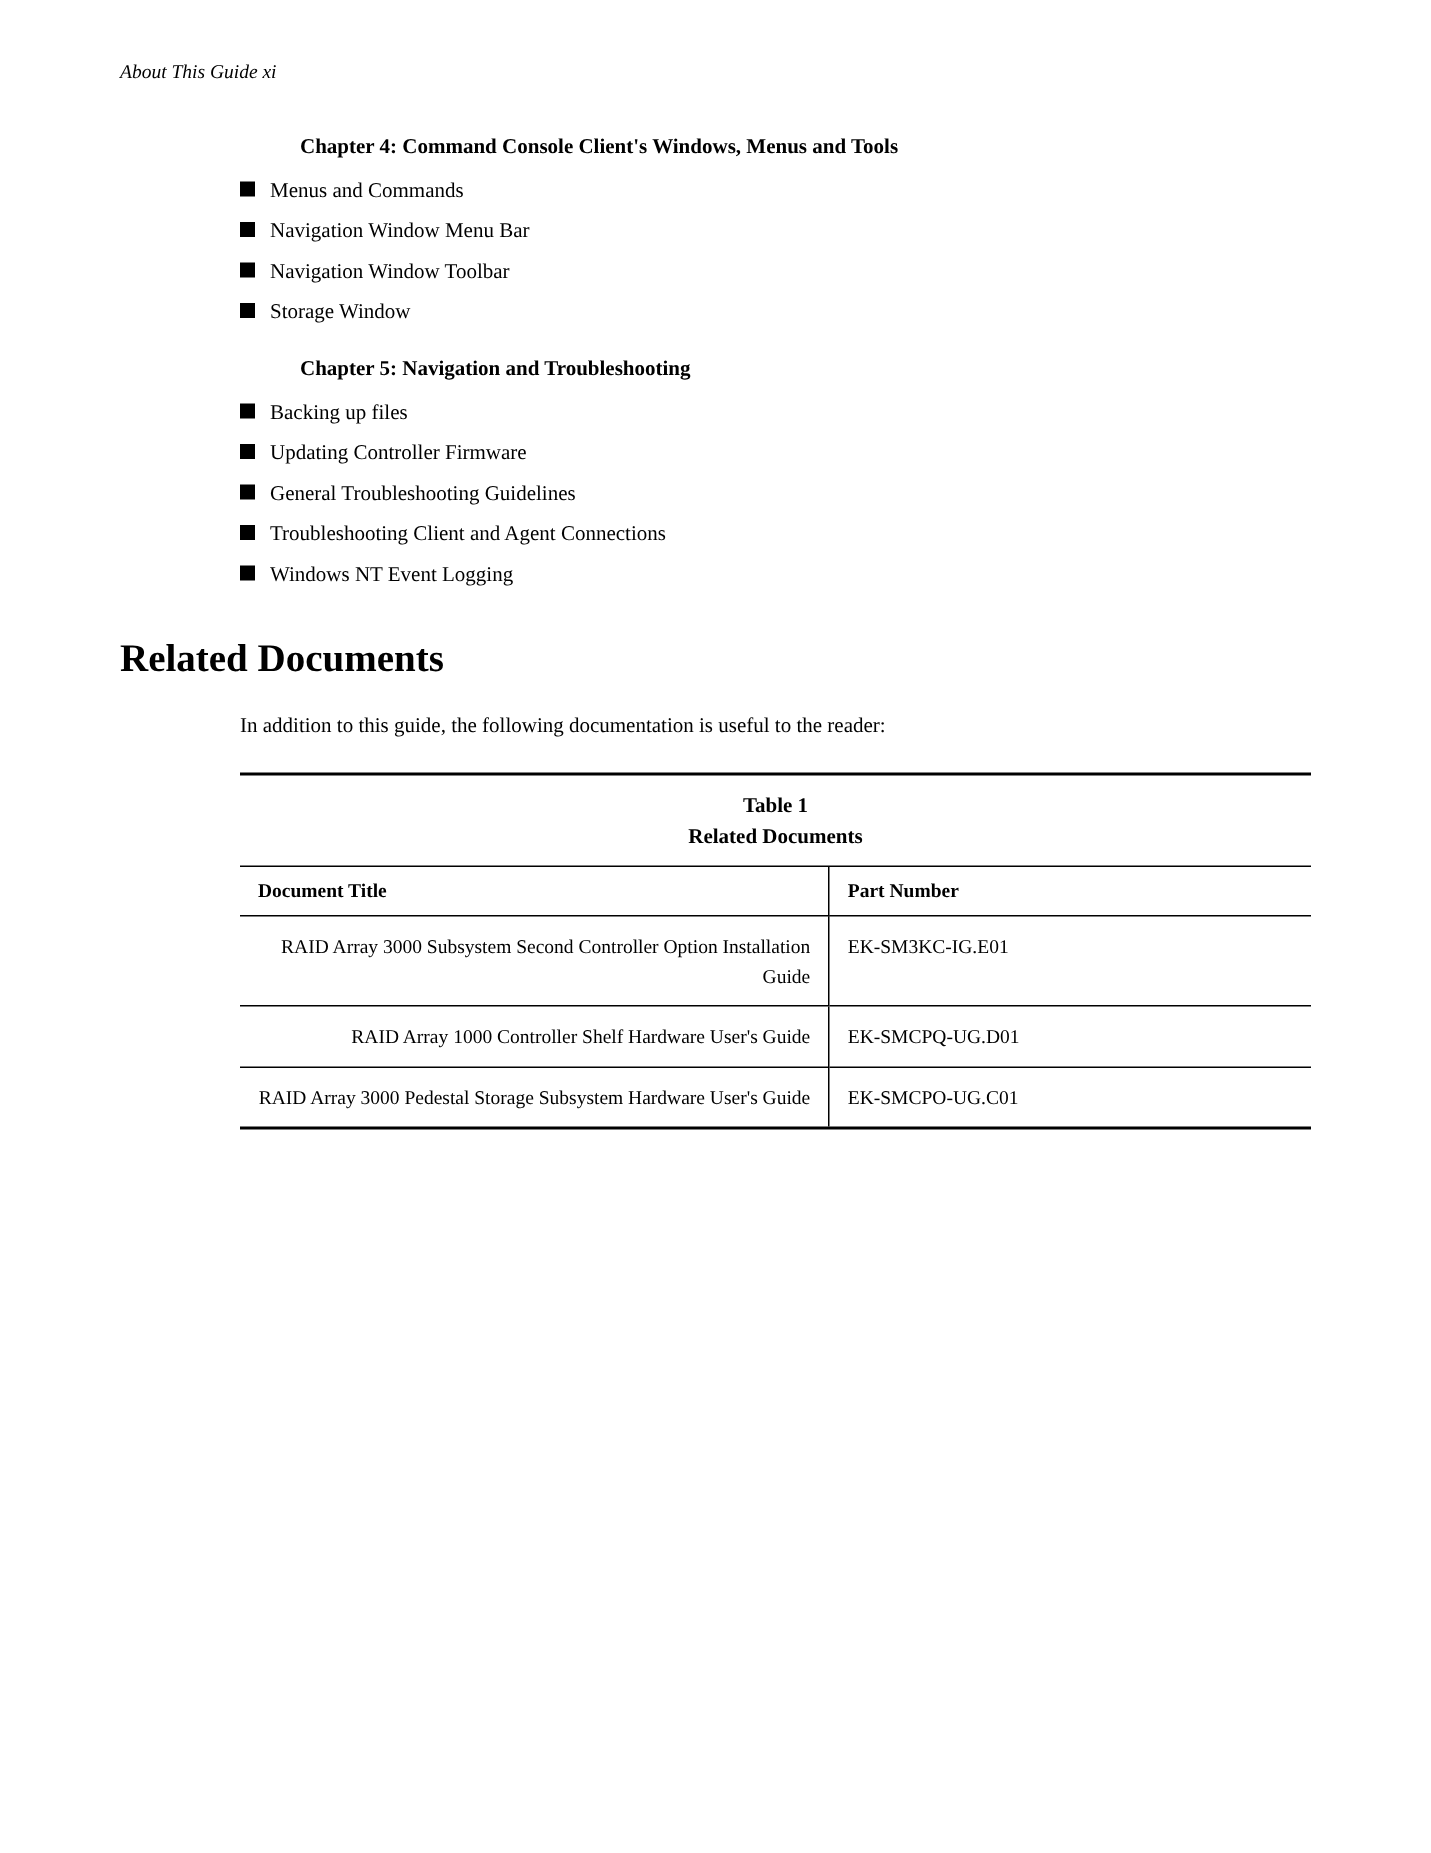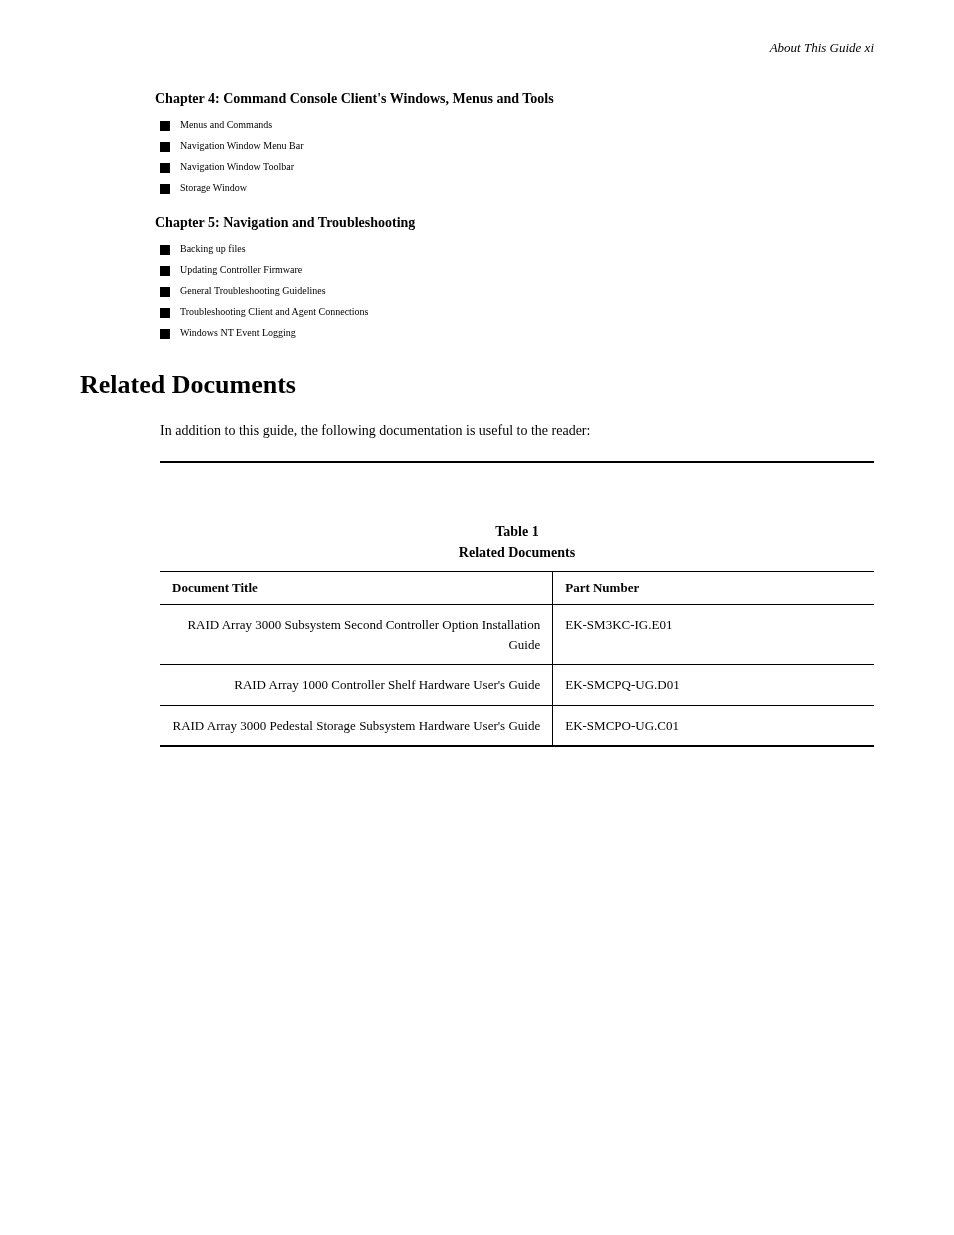--- a/index.html
+++ b/index.html
@@ -18,45 +18,45 @@
     }
 
     .page {
       width: 954px;
       min-height: 1235px;
       padding: 40px 80px 60px 80px;
       position: relative;
     }
 
     .page-header {
-      text-align: right;
+      text-align: left;
       font-style: italic;
       font-size: 13px;
       margin-bottom: 30px;
       padding-bottom: 5px;
     }
 
     .chapter-heading {
       font-weight: bold;
       font-size: 14px;
       margin-bottom: 10px;
-      margin-left: 75px;
+      margin-left: 120px;
     }
 
     .bullet-list {
       list-style: none;
       margin-left: 80px;
       margin-bottom: 20px;
     }
 
     .bullet-list li {
       display: flex;
       align-items: flex-start;
       margin-bottom: 6px;
-      font-size: 10px;
+      font-size: 14px;
       line-height: 1.5;
       text-align: center;
     }
 
     .bullet-square {
       display: inline-block;
       width: 10px;
       height: 10px;
       background: #000;
       margin-right: 10px;
@@ -91,21 +91,20 @@
     .table-title-area {
       text-align: center;
       padding: 10px 0 8px 0;
       border-bottom: 1px solid #000;
     }
 
     .table-title-line1 {
       font-weight: bold;
       font-size: 14px;
       line-height: 1.5;
-      margin-top: 48px;
     }
 
     .table-title-line2 {
       font-weight: bold;
       font-size: 14px;
       line-height: 1.5;
     }
 
     .doc-table {
       width: 100%;

